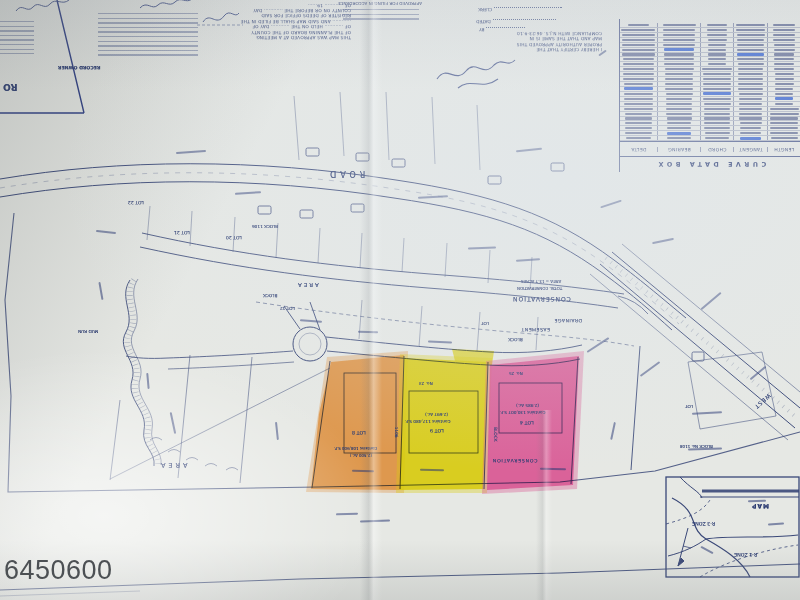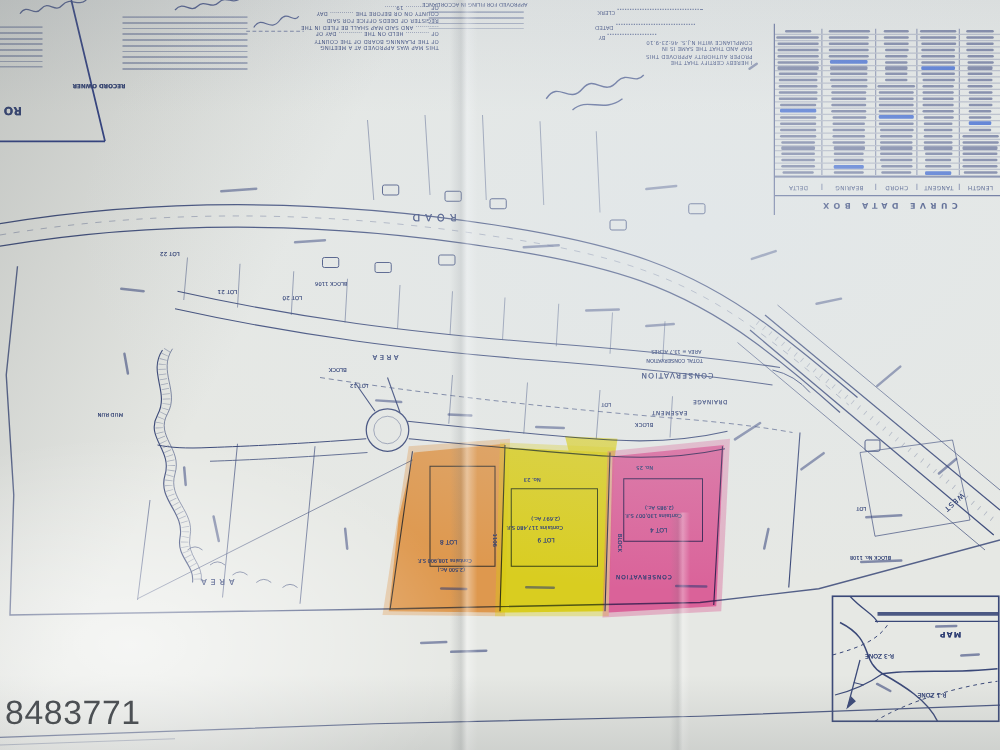--- a/index.html
+++ b/index.html
@@ -682,14 +682,14 @@
       </div>
     <div class="ct-title">
       <span class="ud">CURVE DATA BOX</span>
     </div>
   </div>
 
   <div class="crease-v1"></div>
   <div class="crease-v2"></div>
   <div class="light"></div>
 
-  <div class="wm">8483771</div>
+  <div class="wm">6450600</div>
 </div>
 
 </body></html>

